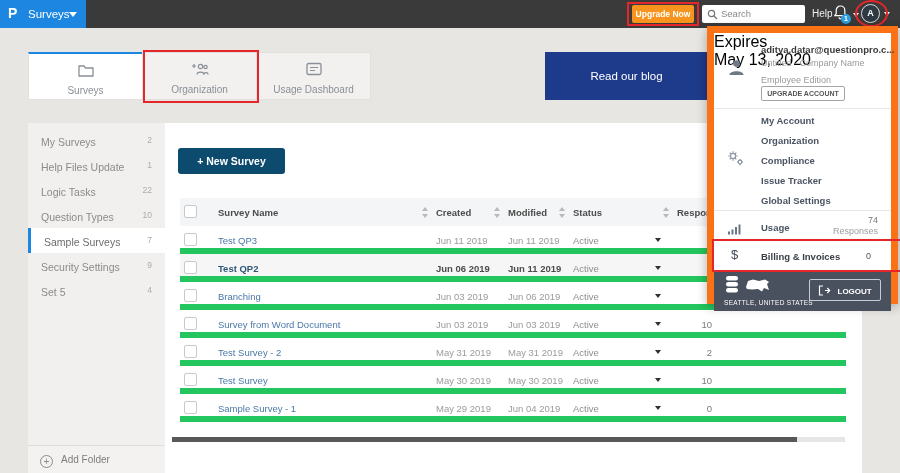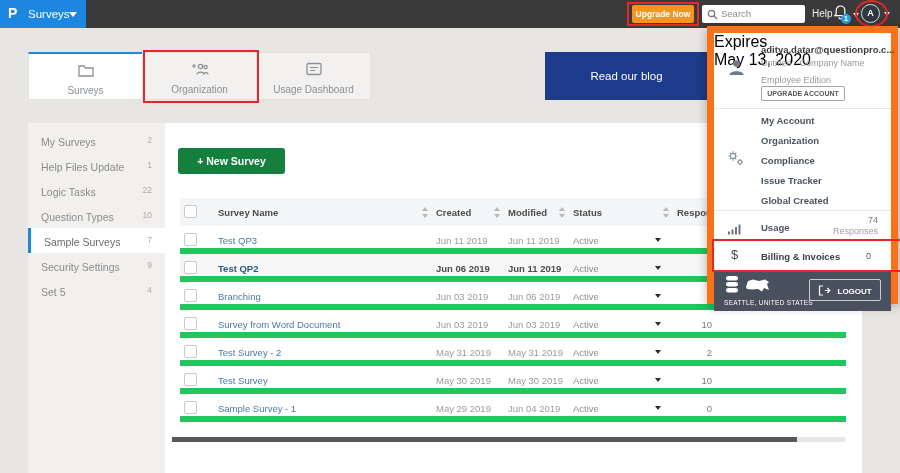--- a/index.html
+++ b/index.html
@@ -47,21 +47,21 @@
   .side-item{position:relative;height:25px;line-height:25px;padding:0 13px;cursor:pointer;}
   .si-label{font-size:10.5px;color:#8b8b8b;}
   .si-count{position:absolute;right:13px;top:0;font-size:8.5px;color:#acacac;}
   .side-item.sel{background:#fff;border-left:3px solid #1c86e0;}
   .side-item.sel .si-label{color:#6d6d6d;}
   .add-folder{position:absolute;left:0;bottom:0;width:137px;height:28px;background:#f3f2f0;border-top:1px solid #e0dedc;line-height:27px;padding-left:12px;font-size:10px;color:#7d7d7d;cursor:pointer;}
   .plus-circle{display:inline-block;width:13px;height:13px;border:1px solid #8a8a8a;border-radius:50%;text-align:center;line-height:11px;font-size:10px;color:#8a8a8a;margin-right:8px;vertical-align:-2px;}
 
   
   .card{position:absolute;left:165px;top:123px;width:697px;height:350px;background:#fff;}
-  .new-survey{position:absolute;left:13px;top:25px;width:107px;height:26px;background:#15803d;border:none;border-radius:3px;color:#fff;font-size:10.5px;font-weight:bold;font-family:inherit;cursor:pointer;}
+  .new-survey{position:absolute;left:13px;top:25px;width:107px;height:26px;background:#0c4a6e;border:none;border-radius:3px;color:#fff;font-size:10.5px;font-weight:bold;font-family:inherit;cursor:pointer;}
   .thead{position:absolute;left:15px;top:75px;width:666px;height:28px;background:#f4f5f6;}
   .cb{position:absolute;width:13px;height:13px;background:#fff;border:1px solid #c9c9c9;border-radius:2px;cursor:pointer;}
   .thead .cb{left:4px;top:7px;}
   .h{position:absolute;top:9px;font-size:9.5px;font-weight:bold;color:#4c4c4c;}
   .hname{left:38px;} .hcreated{left:256px;} .hmodified{left:328px;} .hstatus{left:393px;} .hresp{left:497px;}
   .sort{position:absolute;top:9px;width:7px;height:11px;cursor:pointer;}
   .s1{left:242px;} .s2{left:314px;} .s3{left:379px;} .s4{left:483px;}
   .tu,.td{position:absolute;left:0;width:0;height:0;border-left:3.5px solid transparent;border-right:3.5px solid transparent;}
   .tu{top:0;border-bottom:4px solid #b9b9b9;}
   .td{bottom:0;border-top:4px solid #b9b9b9;}
@@ -176,20 +176,23 @@
   <aside class="sidebar">
     <div id="sidebar-list">
         <div class="side-item"><span class="si-label">My Surveys</span><span class="si-count">2</span></div>
         <div class="side-item"><span class="si-label">Help Files Update</span><span class="si-count">1</span></div>
         <div class="side-item"><span class="si-label">Logic Tasks</span><span class="si-count">22</span></div>
         <div class="side-item"><span class="si-label">Question Types</span><span class="si-count">10</span></div>
         <div class="side-item sel"><span class="si-label">Sample Surveys</span><span class="si-count">7</span></div>
         <div class="side-item"><span class="si-label">Security Settings</span><span class="si-count">9</span></div>
         <div class="side-item"><span class="si-label">Set 5</span><span class="si-count">4</span></div>
       </div>
+    <div class="add-folder">
+      <span class="plus-circle">+</span><span>Add Folder</span>
+    </div>
   </aside>
 
   <main class="card">
     <button class="new-survey">+ New Survey</button>
     <div class="thead">
       <span class="cb"></span>
       <span class="h hname">Survey Name</span>
       <span class="sort s1">
           <i class="tu"></i>
           <i class="td"></i>
@@ -299,21 +302,21 @@
           <path d="M6 1.3 V2.8 M6 9.2 V10.7 M1.3 6 H2.8 M9.2 6 h1.5 M2.7 2.7 l1.1 1.1 M8.2 8.2 l1.1 1.1 M9.3 2.7 L8.2 3.8 M3.8 8.2 L2.7 9.3"></path>
           <circle cx="13" cy="12" r="1.8"></circle>
           <path d="M13 9 v1 M13 14 v1.2 M10 12 h1 M15 12 h1.2"></path>
         </g>
       </svg>
     <div id="menu-list">
         <div class="menu-item">My Account</div>
         <div class="menu-item">Organization</div>
         <div class="menu-item">Compliance</div>
         <div class="menu-item">Issue Tracker</div>
-        <div class="menu-item">Global Created</div>
+        <div class="menu-item">Global Settings</div>
       </div>
     <div class="panel-div pd2"></div>
     <div class="usage-row">
       <svg class="bars-icon" width="16" height="13">
           <g fill="#6b7685">
             <rect x="1" y="9.5" width="2" height="3"></rect>
             <rect x="4.5" y="7.5" width="2" height="5"></rect>
             <rect x="8" y="5" width="2" height="7.5"></rect>
             <rect x="11.5" y="2.5" width="2" height="10"></rect>
           </g>

